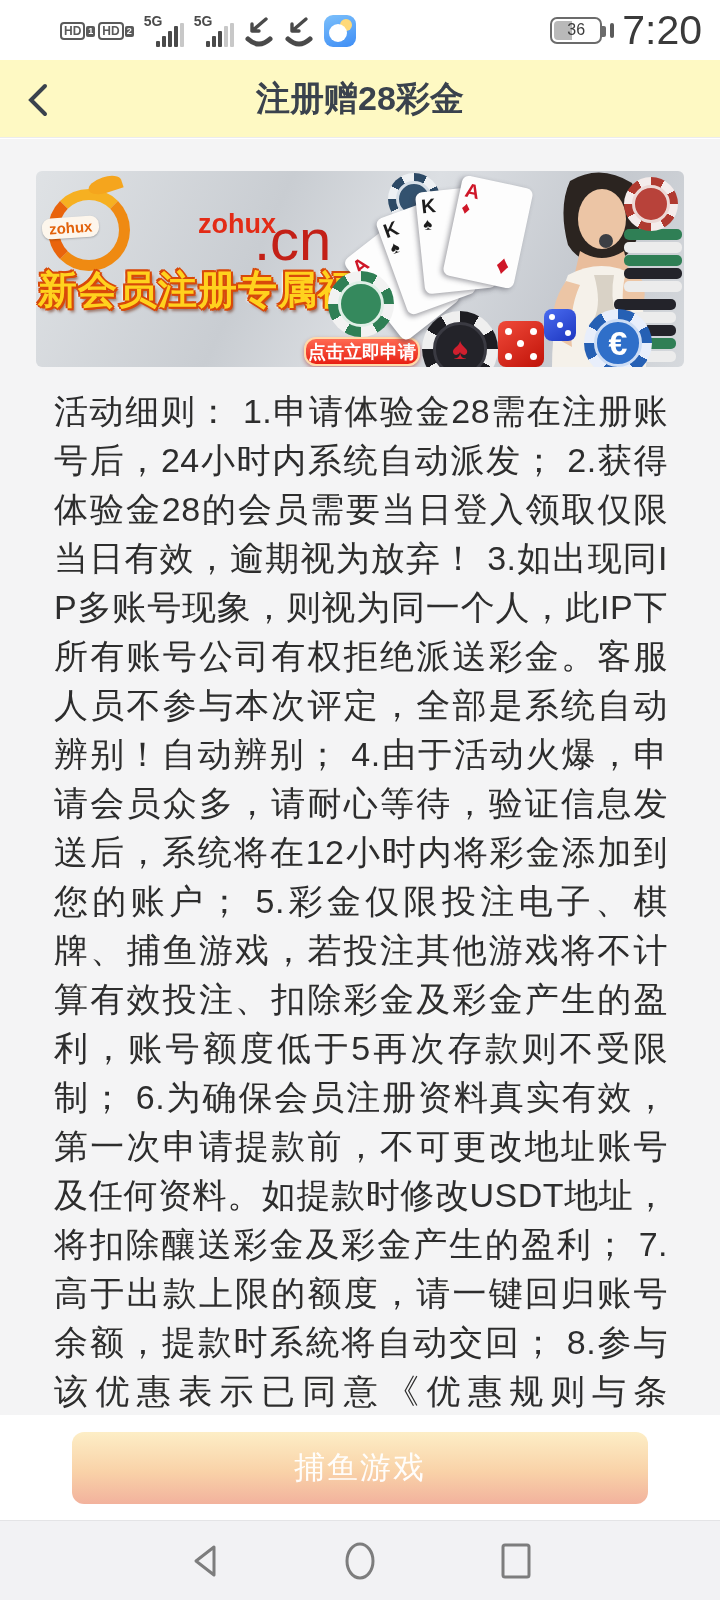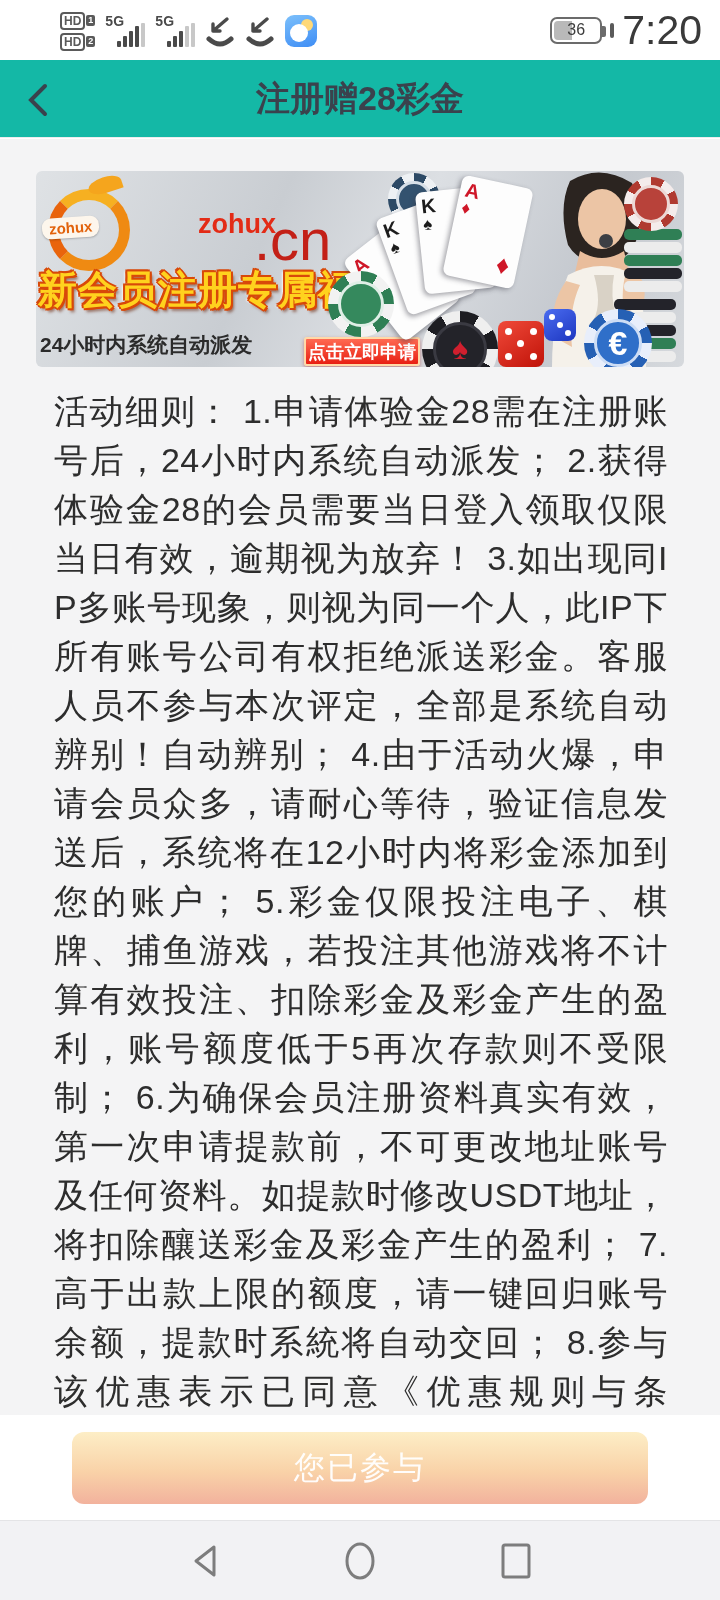--- a/index.html
+++ b/index.html
@@ -2,21 +2,21 @@
 <html><head>
 <meta charset="utf-8">
 <style>
   * { margin:0; padding:0; box-sizing:border-box; }
   html,body { width:720px; height:1600px; }
   body { font-family:"Liberation Sans","DejaVu Sans",sans-serif; background:#fff; position:relative; overflow:hidden; }
 
   
   .status-bar { position:absolute; top:0; left:0; width:720px; height:60px; background:#fff; }
   .sb-left { position:absolute; left:60px; top:6px; height:50px; display:flex; align-items:center; gap:10px; }
-  .hd-stack { display:flex; flex-direction:column; gap:3px; }
+  .hd-stack { display:flex; gap:3px; }
   .hd-badge { display:flex; align-items:center; gap:1px; }
   .hd-box { border:2px solid #5a5a5a; border-radius:4px; color:#5a5a5a; font-weight:bold; font-size:12px; line-height:1; padding:1px 2px; }
   .hd-idx { background:#5a5a5a; color:#fff; font-size:9px; line-height:1; padding:1px 2px; border-radius:2px; font-weight:bold; }
   .signal { position:relative; width:40px; height:40px; }
   .sig-label { position:absolute; left:0; top:2px; font-size:14px; color:#4a4a4a; font-weight:bold; }
   .bars { position:absolute; bottom:4px; right:0; display:flex; align-items:flex-end; gap:2px; }
   .bars i { display:block; width:4px; background:#4a4a4a; border-radius:1px; }
   .bars i.dim { background:#c8c8c8; }
   .missed-call { width:30px; height:32px; }
   .weather-icon { width:32px; height:32px; border-radius:9px; background:linear-gradient(160deg,#7cc0fb,#3e8df5); position:relative; overflow:hidden; }
@@ -24,21 +24,21 @@
   .weather-icon .sun { position:absolute; right:4px; top:4px; width:12px; height:12px; border-radius:50%; background:#ffd978; }
   .sb-right { position:absolute; right:18px; top:10px; height:40px; display:flex; align-items:center; gap:8px;margin-left:44px; }
   .battery { position:relative; width:52px; height:27px; border:2px solid #6b6b6b; border-radius:7px; display:flex; align-items:center; justify-content:center; }
   .battery .fill { position:absolute; left:2px; top:2px; bottom:2px; width:38%; background:#b9b9b9; border-radius:4px 0 0 4px; }
   .battery .pct { position:relative; font-size:16px; color:#3c3c3c; }
   .battery .nub { position:absolute; right:-6px; top:7px; width:4px; height:11px; background:#6b6b6b; border-radius:0 2px 2px 0; }
   .bolt-bar { width:4px; height:15px; background:#5a5a5a; border-radius:2px; }
   .clock { font-size:41px; color:#3a3a3a; }
 
   
-  .header { position:absolute; top:60px; left:0; width:720px; height:78px; background:#14b8a6; border-bottom:1px solid #ececee; }
+  .header { position:absolute; top:60px; left:0; width:720px; height:78px; background:#fef9c3; border-bottom:1px solid #ececee; }
   .back-btn { position:absolute; left:16px; top:18px; width:44px; height:44px; display:flex; align-items:center; justify-content:center; }
   .page-title { position:absolute; left:0; top:0; width:720px; height:78px; display:flex; align-items:center; justify-content:center; font-size:34px; font-weight:600; color:#3a424d; }
 
   
   .content { position:absolute; top:139px; left:0; width:720px; height:1276px; background:#f4f4f5; }
 
   
   .banner { position:absolute; left:36px; top:32px; width:648px; height:196px; border-radius:6px; overflow:hidden;
             background:linear-gradient(115deg,#dfe2e5 0%,#c9cdd2 35%,#dcdfe3 55%,#c5c9cf 80%,#d6d9dd 100%); }
   .logo-ring { position:absolute; left:12px; top:18px; width:82px; height:82px; border-radius:50%;
@@ -47,21 +47,21 @@
                font-size:15px; font-weight:bold; color:#e2620b; transform:rotate(-4deg); box-shadow:0 1px 2px rgba(0,0,0,.25); }
   .dragon-flame { position:absolute; left:52px; top:6px; width:34px; height:16px; border-radius:50% 50% 0 50%; background:#f5a51d; transform:rotate(-18deg); }
   .brand-name { position:absolute; left:102px; top:8px; font-family:"Liberation Serif","DejaVu Serif",serif; font-weight:bold;
                 font-size:54px; color:#ee8800; letter-spacing:6px; text-shadow:1px 2px 2px rgba(140,60,0,.35); }
   .domain-name { position:absolute; left:162px; top:38px; font-size:27px; font-weight:bold; color:#e32b16; }
   .domain-tld { position:absolute; left:218px; top:40px; font-size:58px; font-weight:normal; color:#c32017; line-height:1; }
   .banner-tagline { position:absolute; left:60px; top:64px; font-size:24px; font-weight:bold; color:#2c2c2c; }
   .banner-headline { position:absolute; left:2px; top:92px; font-size:39px; font-weight:900; letter-spacing:1px; color:#ffd21e;
                      text-shadow:-2px 0 #d8490a, 2px 0 #d8490a, 0 -2px #d8490a, 0 2px #d8490a, -2px -2px #d8490a, 2px 2px #d8490a, 3px 4px 3px rgba(100,30,0,.55), -3px 0 2px rgba(255,255,255,.8); }
   .banner-note { position:absolute; left:4px; top:160px; font-size:21px; font-weight:bold; color:#2b2b2b; }
-  .banner-cta { position:absolute; left:268px; top:166px; width:116px; height:29px; border-radius:3px;
+  .banner-cta { position:absolute; left:268px; top:166px; width:116px; height:29px; border-radius:12px;
                 background:linear-gradient(180deg,#ff6a52,#e81f12); border:2px solid #ffd9a8;
                 display:flex; align-items:center; justify-content:center; color:#fff; font-size:18px; font-weight:bold;
                 box-shadow:0 2px 4px rgba(150,0,0,.4); }
 
   
   .card { position:absolute; width:72px; height:102px; background:#fdfdfd; border-radius:7px; box-shadow:-2px 2px 5px rgba(60,60,70,.45); padding:4px 5px; }
   .card .rank { font-size:20px; font-weight:bold; line-height:1; display:block; }
   .card .suit { font-size:17px; line-height:1; display:block; }
   .card .pip  { position:absolute; right:8px; bottom:6px; font-size:26px; }
   .card.red  { color:#cf1728; }
@@ -251,29 +251,28 @@
       <span class="p" style="right:5px; bottom:5px; width:6px; height:6px;"></span>
       <span class="p" style="left:13px; top:13px; width:6px; height:6px;"></span>
     </div>
 
     <div class="logo-ring"></div>
     <div class="dragon-flame"></div>
     <div class="logo-pill">zohux</div>
     <div class="domain-name">zohux</div>
     <div class="domain-tld">.cn</div>
     <div class="banner-headline">新会员注册专属福利</div>
-    <div class="banner-note">24小时内系统自动派发</div>
     <div class="banner-cta">点击立即申请</div>
   </div>
 
   <div class="rules">活动细则： 1.申请体验金28需在注册账号后，24小时内系统自动派发； 2.获得体验金28的会员需要当日登入领取仅限当日有效，逾期视为放弃！ 3.如出现同IP多账号现象，则视为同一个人，此IP下所有账号公司有权拒绝派送彩金。客服人员不参与本次评定，全部是系统自动辨别！自动辨别； 4.由于活动火爆，申请会员众多，请耐心等待，验证信息发送后，系统将在12小时内将彩金添加到您的账户； 5.彩金仅限投注电子、棋牌、捕鱼游戏，若投注其他游戏将不计算有效投注、扣除彩金及彩金产生的盈利，账号额度低于5再次存款则不受限制； 6.为确保会员注册资料真实有效，第一次申请提款前，不可更改地址账号及任何资料。如提款时修改USDT地址，将扣除釀送彩金及彩金产生的盈利； 7.高于出款上限的额度，请一键回归账号余额，提款时系統将自动交回； 8.参与该优惠表示已同意《优惠规则与条款》。</div>
 </div>
 
 <div class="bottom-strip"></div>
-<button class="participate-btn">您已参与</button>
+<button class="participate-btn">捕鱼游戏</button>
 
 <div class="nav-bar">
   <div class="nav-btn">
     <svg width="32" height="38" viewBox="0 0 32 38">
       <path d="M26 5 L8 19 L26 33 Z" fill="none" stroke="#7d7d7d" stroke-width="3" stroke-linejoin="round"></path>
     </svg>
   </div>
   <div class="nav-btn">
     <svg width="34" height="42" viewBox="0 0 34 42">
       <ellipse cx="17" cy="21" rx="13" ry="17" fill="none" stroke="#7d7d7d" stroke-width="3"></ellipse>

